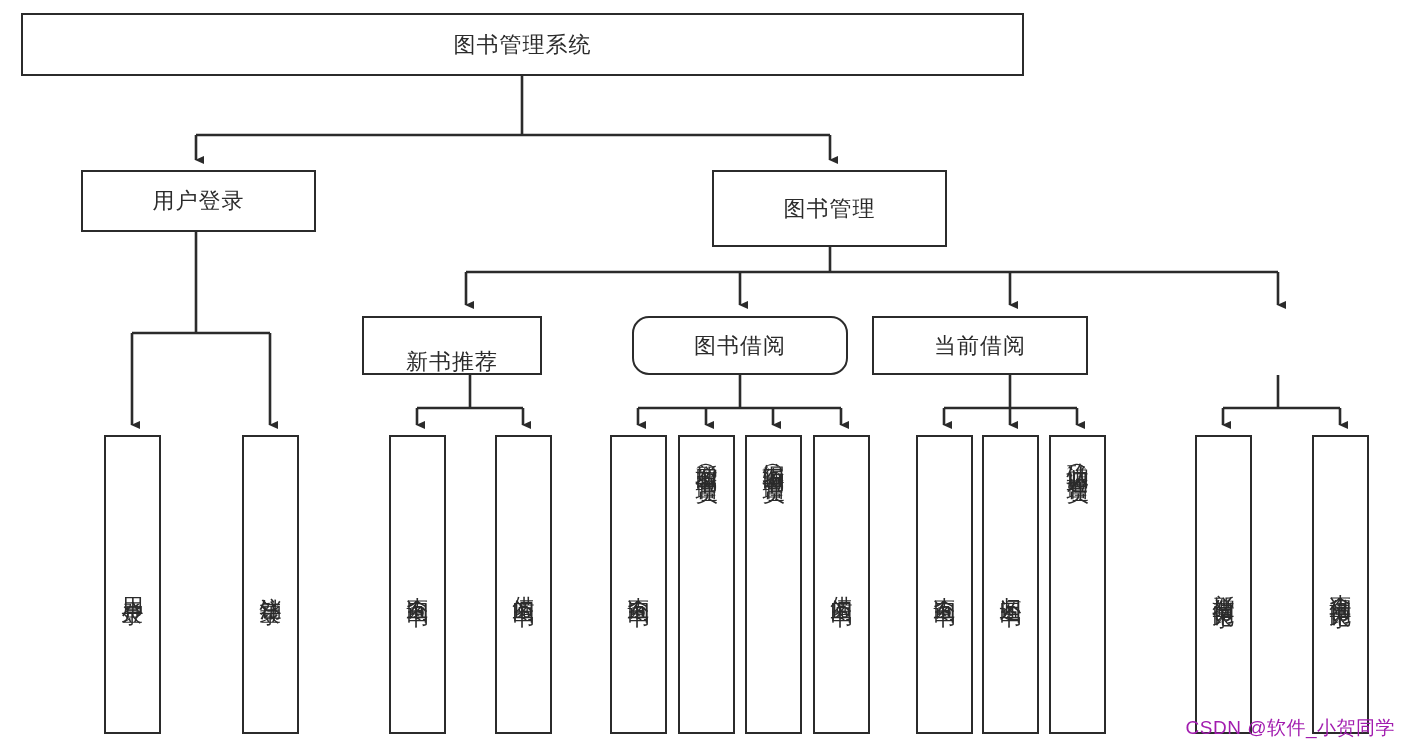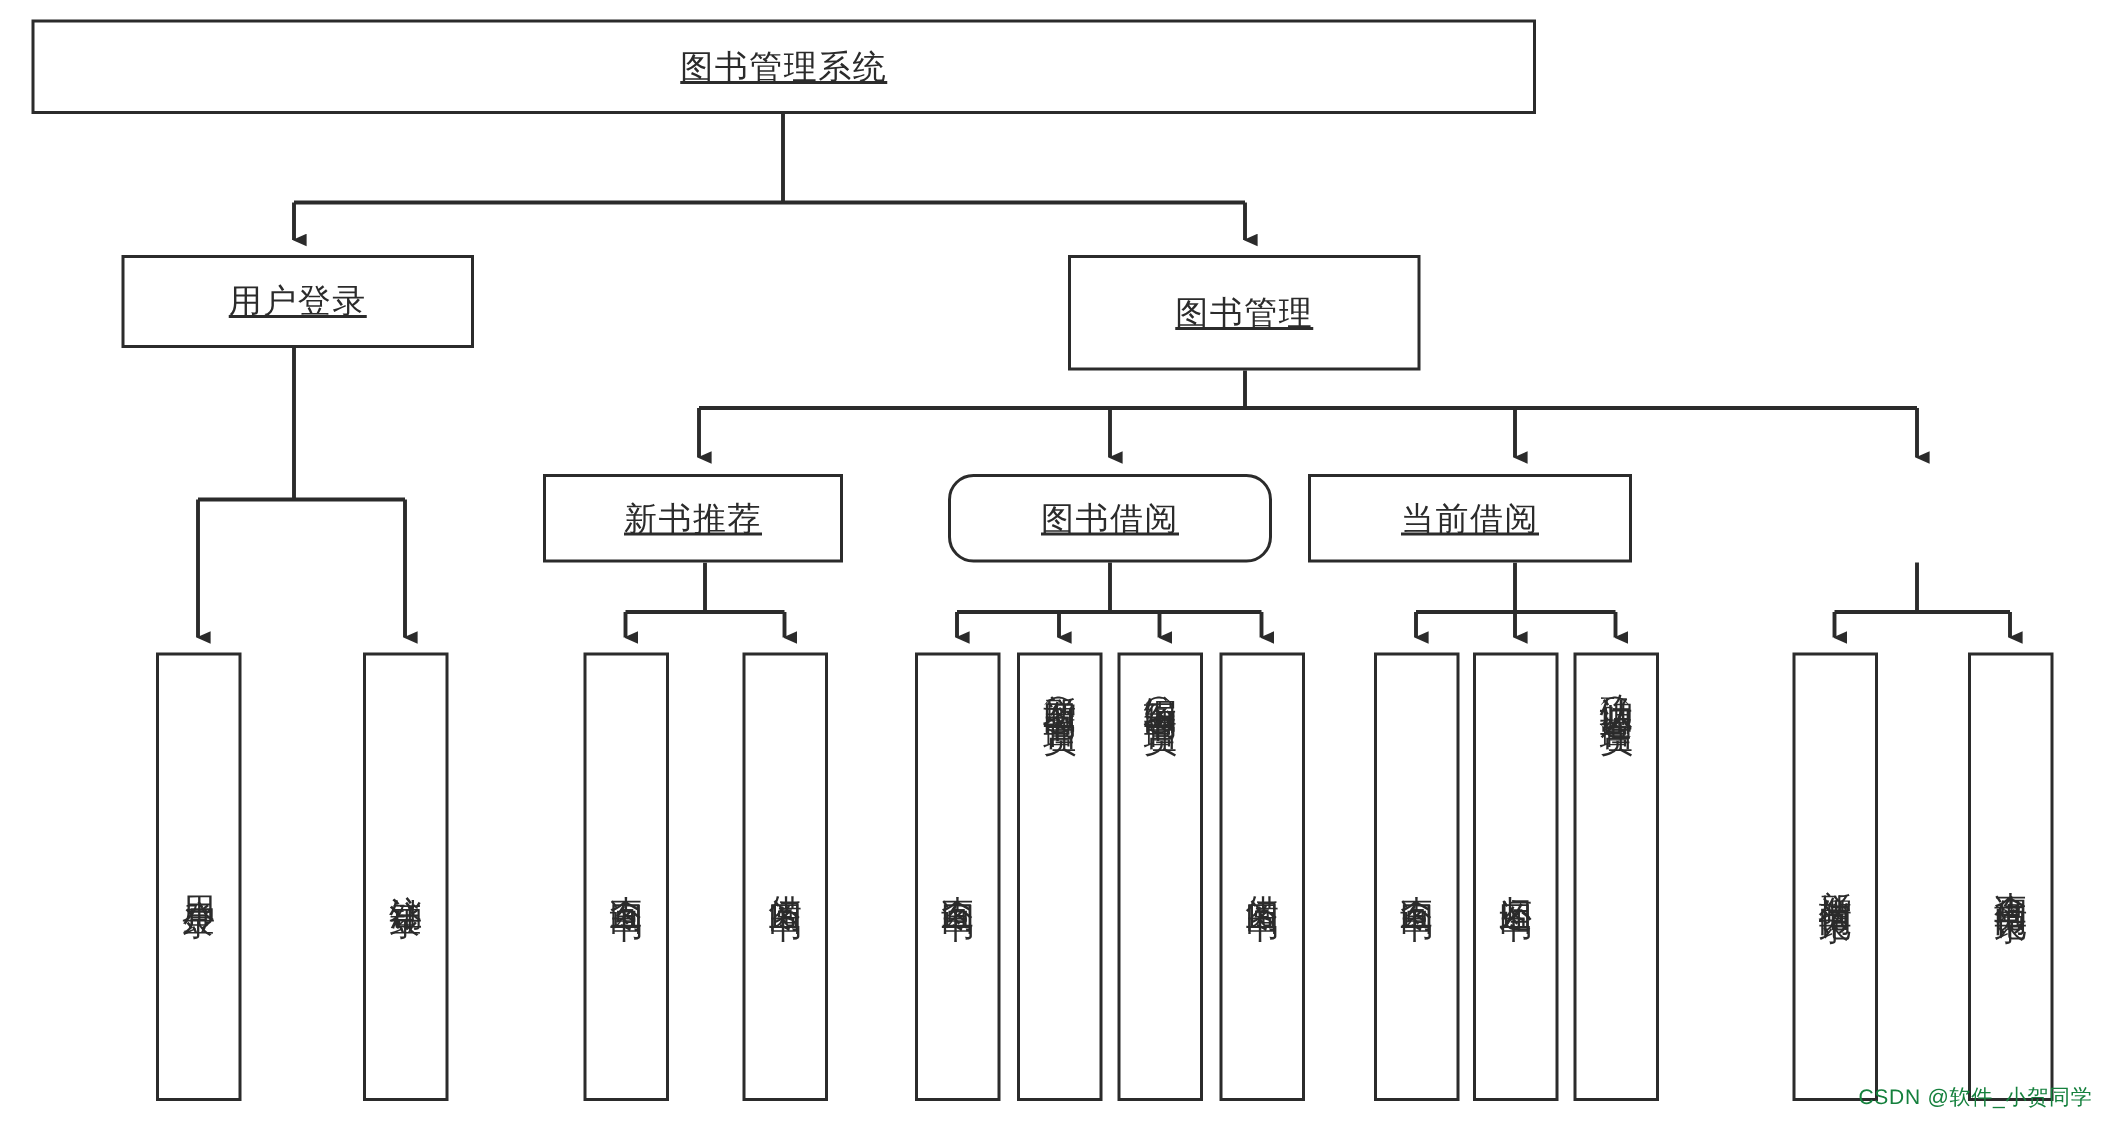--- a/index.html
+++ b/index.html
@@ -28,21 +28,20 @@
     display: flex;
     align-items: center;
     justify-content: center;
   }
   .node-label-h {
     font-size: 22px;
     color: #2b2b2b;
     letter-spacing: 1px;
     white-space: nowrap;
     line-height: 1;
-    text-decoration: underline;
   }
   .node-label-v {
     font-size: 22px;
     color: #2b2b2b;
     writing-mode: vertical-rl;
     text-orientation: upright;
     letter-spacing: 3px;
     line-height: 1;
     white-space: nowrap;
   }
@@ -59,22 +58,22 @@
     position: absolute;
     left: 0; top: 0;
     width: 1405px;
     height: 747px;
     pointer-events: none;
   }
   #watermark {
     position: absolute;
     right: 10px;
     bottom: 6px;
-    font-size: 14px;
-    color: #15803d;
+    font-size: 19px;
+    color: #a21caf;
     white-space: nowrap;
     letter-spacing: 0.5px;
     margin-left: 16px;
   }
 </style>
 </head>
 <body>
 
 <div id="diagram-root">
 
@@ -135,21 +134,21 @@
     <span class="node-label-h">图书管理系统</span>
   </div>
 
   <div class="node-box" style="left:81px; top:170px; width:235px; height:62px;">
     <span class="node-label-h">用户登录</span>
   </div>
   <div class="node-box" style="left:712px; top:170px; width:235px; height:77px;">
     <span class="node-label-h">图书管理</span>
   </div>
 
-  <div class="node-box" style="left:362px; top:316px; width:200px; height:59px;">
+  <div class="node-box" style="left:362px; top:316px; width:180px; height:59px;align-items:flex-end;">
     <span class="node-label-h">新书推荐</span>
   </div>
   <div class="node-box" style="left:632px; top:316px; width:216px; height:59px;border-radius:17px;">
     <span class="node-label-h">图书借阅</span>
   </div>
   <div class="node-box" style="left:872px; top:316px; width:216px; height:59px;">
     <span class="node-label-h">当前借阅</span>
   </div>
 
   <div class="node-box leaf-box centered" style="left:104px; top:435px; width:57px; height:299px;">

